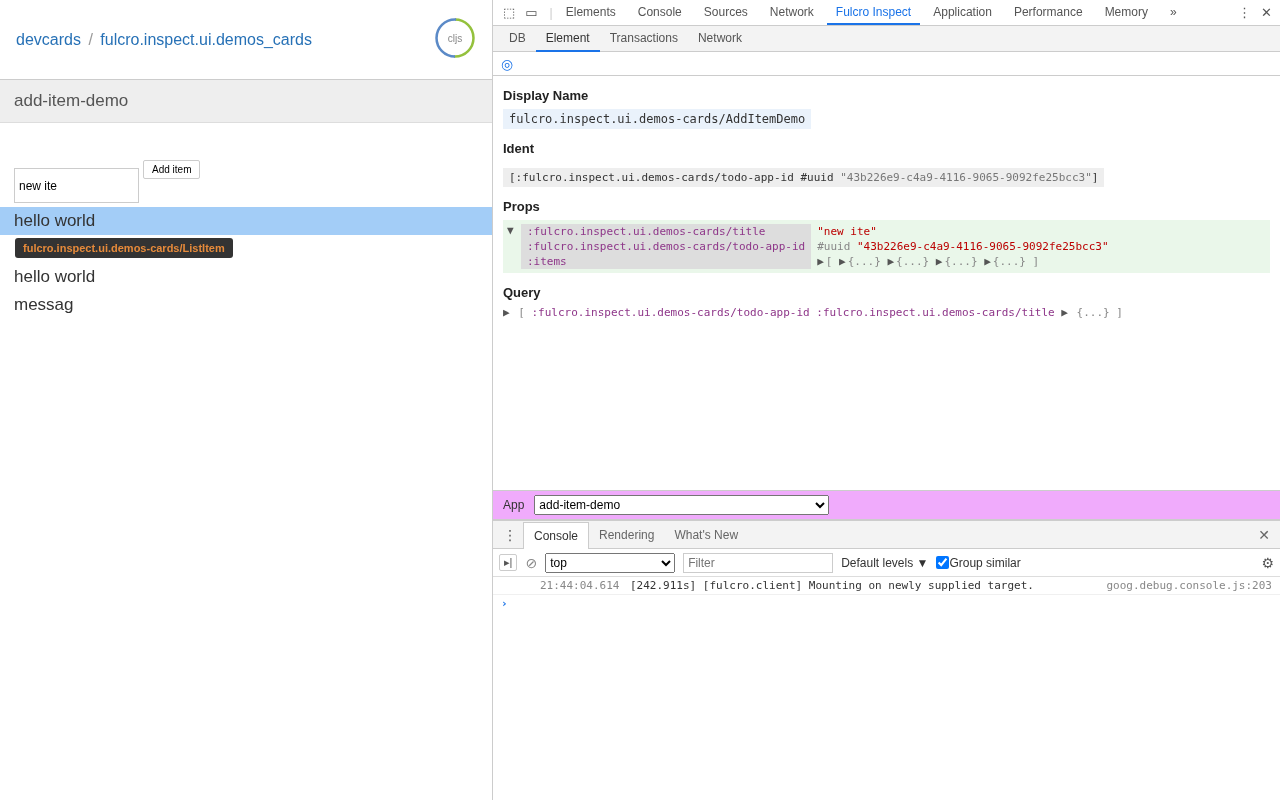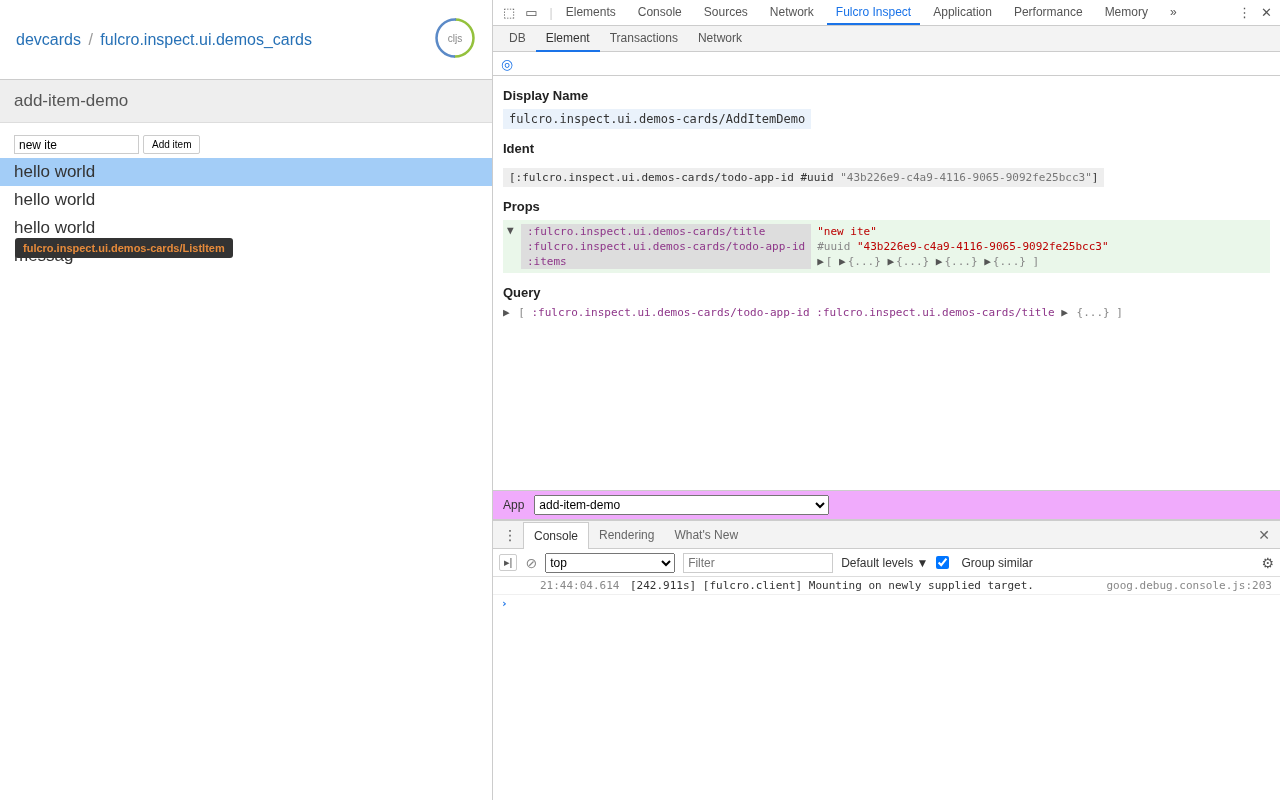--- a/index.html
+++ b/index.html
@@ -9,21 +9,21 @@
 .left-pane { width: 493px; border-right: 1px solid #ccc; display: flex; flex-direction: column; position: relative; }
 .dc-header { height: 80px; border-bottom: 1px solid #ccc; display: flex; align-items: center; justify-content: space-between; padding: 0 16px; }
 .dc-breadcrumb { font-size: 16px; }
 .dc-breadcrumb a { color: #2771b6; text-decoration: none; }
 .dc-breadcrumb .sep { color: #999; padding: 0 3px; }
 .cljs-logo svg { width: 42px; height: 42px; }
 
 .dc-card-title { background: #eeeeee; font-size: 17px; color: #555; padding: 11px 14px; border-bottom: 1px solid #ddd; }
 .dc-body { padding: 0; position: relative;}
 .dc-input-row { padding: 12px 14px 4px; display:flex; align-items:center; gap:4px;}
-.dc-input { border: 1px solid #ccc; font-size: 12px; padding: 2px 4px; height: 19px; width: 125px; }
+.dc-input { border: 1px solid #ccc; font-size: 12px; padding: 2px 4px; height: 35px; width: 125px; margin-top: 33px; }
 .dc-add-btn { border: 1px solid #ccc; background: #fff; font-size: 10px; padding: 1px 8px; height: 19px; border-radius: 2px; cursor: pointer; }
 .dc-list { list-style: none; }
 .dc-list li { font-size: 17px; padding: 4px 14px; }
 .dc-list li.selected { background: #a3cdf7; }
 
 .dc-tooltip { position: absolute; top: 115px; left: 15px; background: #333; color: #e68a3a; font-size: 11px; font-weight: bold; padding: 4px 8px; border-radius: 3px; z-index: 5; }
 
 
 .right-pane { flex: 1; display: flex; flex-direction: column; min-width: 0; }
 
@@ -72,21 +72,21 @@
 .cd-tabs .tab { padding: 6px 10px; font-size: 12px; color:#666; cursor:pointer;}
 .cd-tabs .tab.active { background:#fff; color:#333; border-top:1px solid #ccc; border-left:1px solid #ccc; border-right:1px solid #ccc; margin-bottom:-1px;}
 .cd-tabs .close{ margin-left:auto; padding:0 6px; color:#666; cursor:pointer; font-size:14px;}
 
 .cd-toolbar { height: 28px; border-bottom: 1px solid #ddd; display:flex; align-items:center; padding: 0 6px; gap:8px; font-size:12px;}
 .cd-toolbar .icbtn{ border:1px solid #ccc; padding:1px 4px; font-size:11px; color:#555; cursor:pointer; border-radius:2px;}
 .cd-toolbar .noic{ color:#888; font-size:14px; cursor:pointer;}
 .cd-toolbar select.ctx { width:130px; font-size:12px; height:20px;}
 .cd-toolbar input.filter { width:150px; border:1px solid #ccc; height:20px; padding:0 4px; font-size:12px;}
 .cd-toolbar .levels { color:#333; cursor:pointer;}
-.cd-toolbar .chk { display:flex; align-items:center; gap:12px;}
+.cd-toolbar .chk { display:flex; align-items:center; gap:0;}
 .cd-toolbar .gear{ margin-left:auto; color:#555; font-size:14px; cursor:pointer;}
 
 .cd-body { flex:1; overflow:auto; font-family: Menlo, Consolas, monospace; font-size:11px;}
 .log-line { display:flex; padding: 2px 8px; border-bottom:1px solid #f0f0f0;}
 .log-ts{ color:#888; width:90px;margin-left:39px;}
 .log-msg{ flex:1; color:#333;}
 .log-src{ color:#888; text-align:right;}
 .prompt-line{ color:#1a73e8; padding:2px 8px; font-weight:bold;}
 </style>
 </head>

